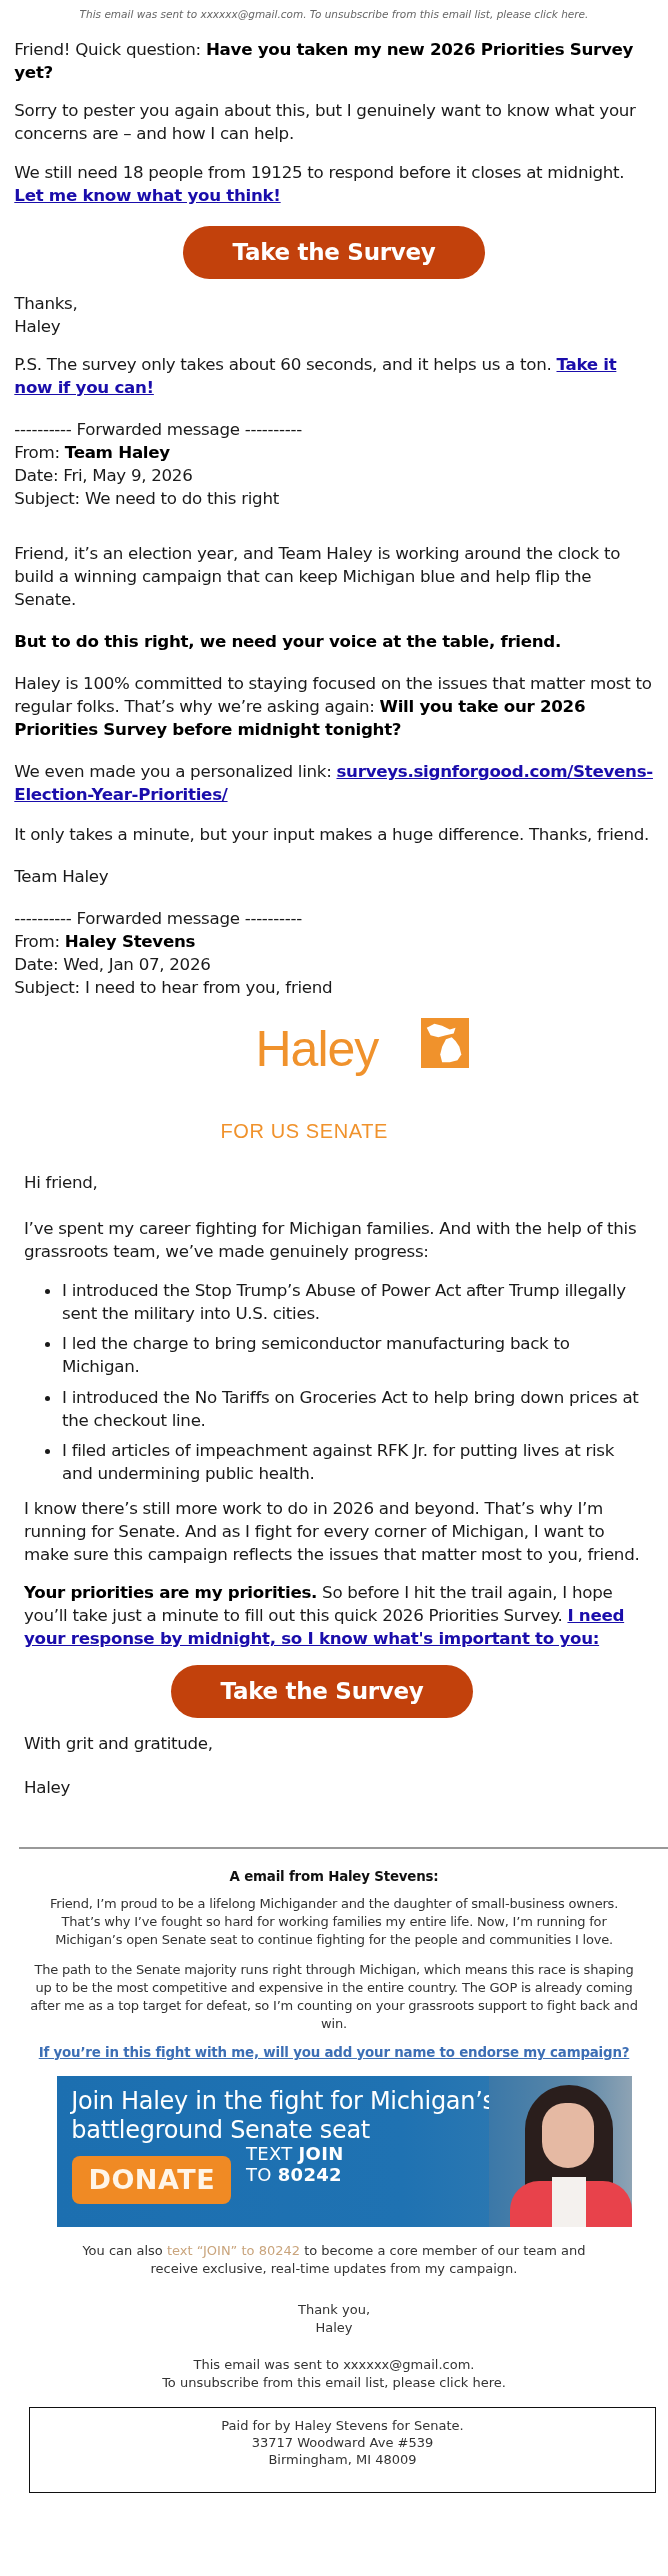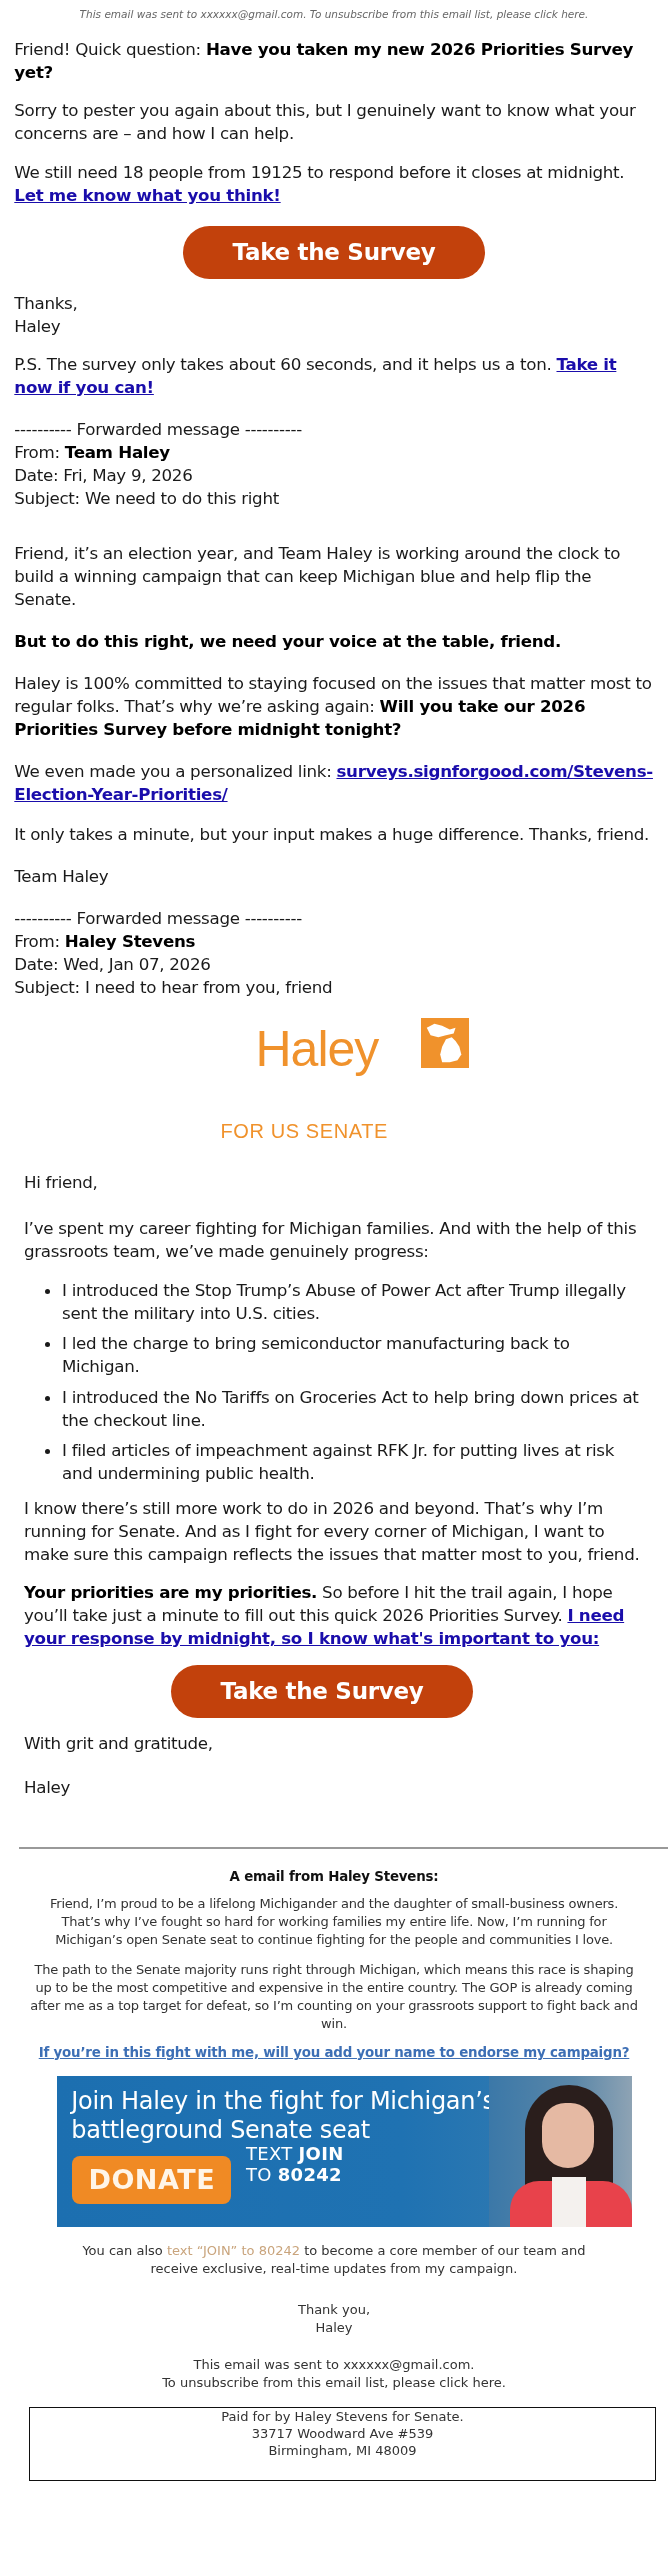--- a/index.html
+++ b/index.html
@@ -207,27 +207,27 @@
     text-align: center;
     font-size: 13px;
     line-height: 18px;
     color: #333;
     padding: 0 19px;
   }
   .footer .sms { color: #c9a47c; }
   .paid-box {
     margin: 15.3px 0 0 29px;
     width: 627px;
-    height: 74px;
+    height: 86px;
     border: 1.4px solid #111;
     text-align: center;
     font-size: 13px;
     line-height: 17px;
     color: #333;
-    padding-top: 0;
+    padding-top: 9px;
   }
 </style>
 </head>
 <body>
 
 <div class="top-note">This email was sent to xxxxxx@gmail.com. To unsubscribe from this email list, please click here.</div>
 
 <section class="sec1">
   <p><span>Friend! Quick question: </span><b>Have you taken my new 2026 Priorities Survey yet?</b></p>
   <p>Sorry to pester you again about this, but I genuinely want to know what your concerns are – and how I can help.</p>

